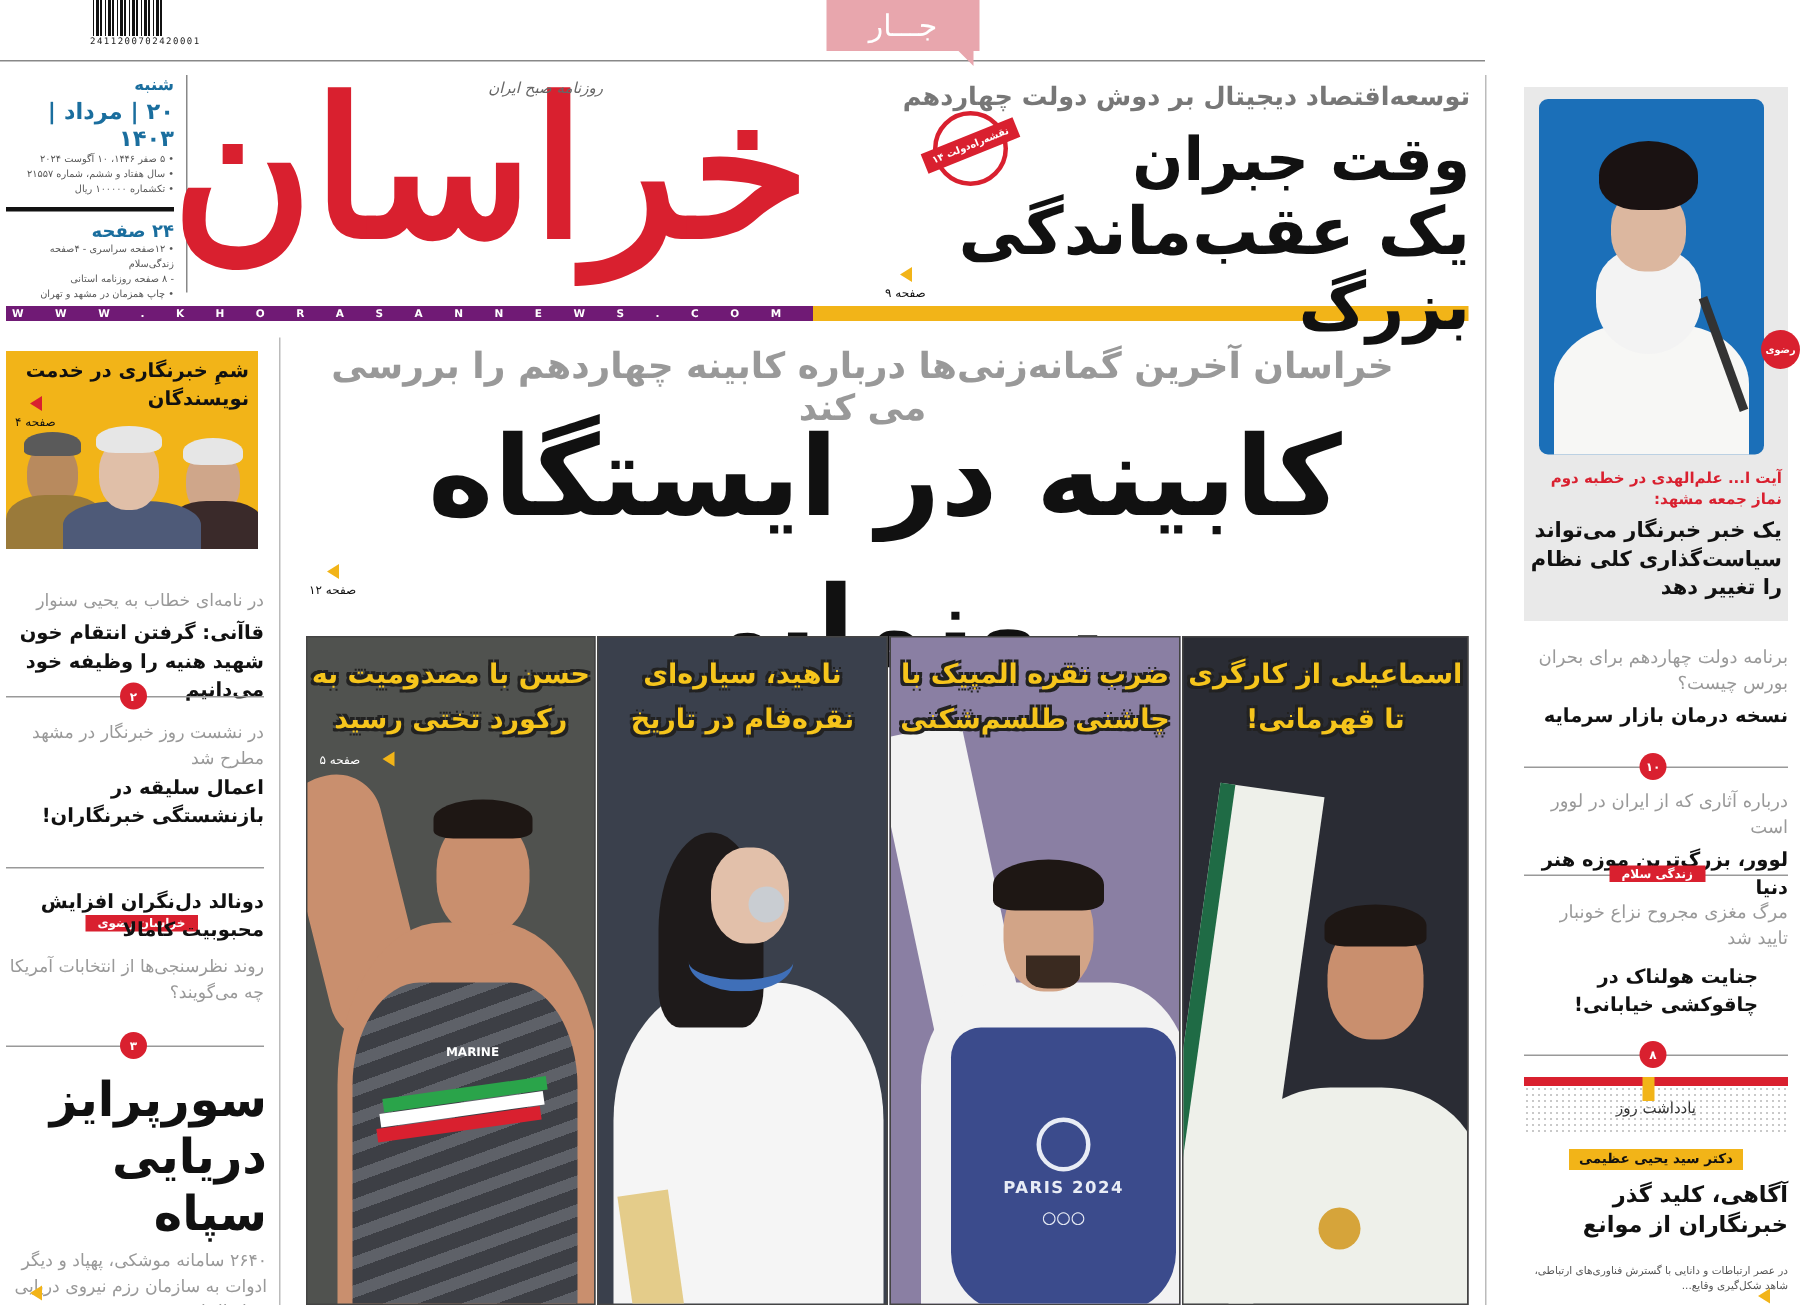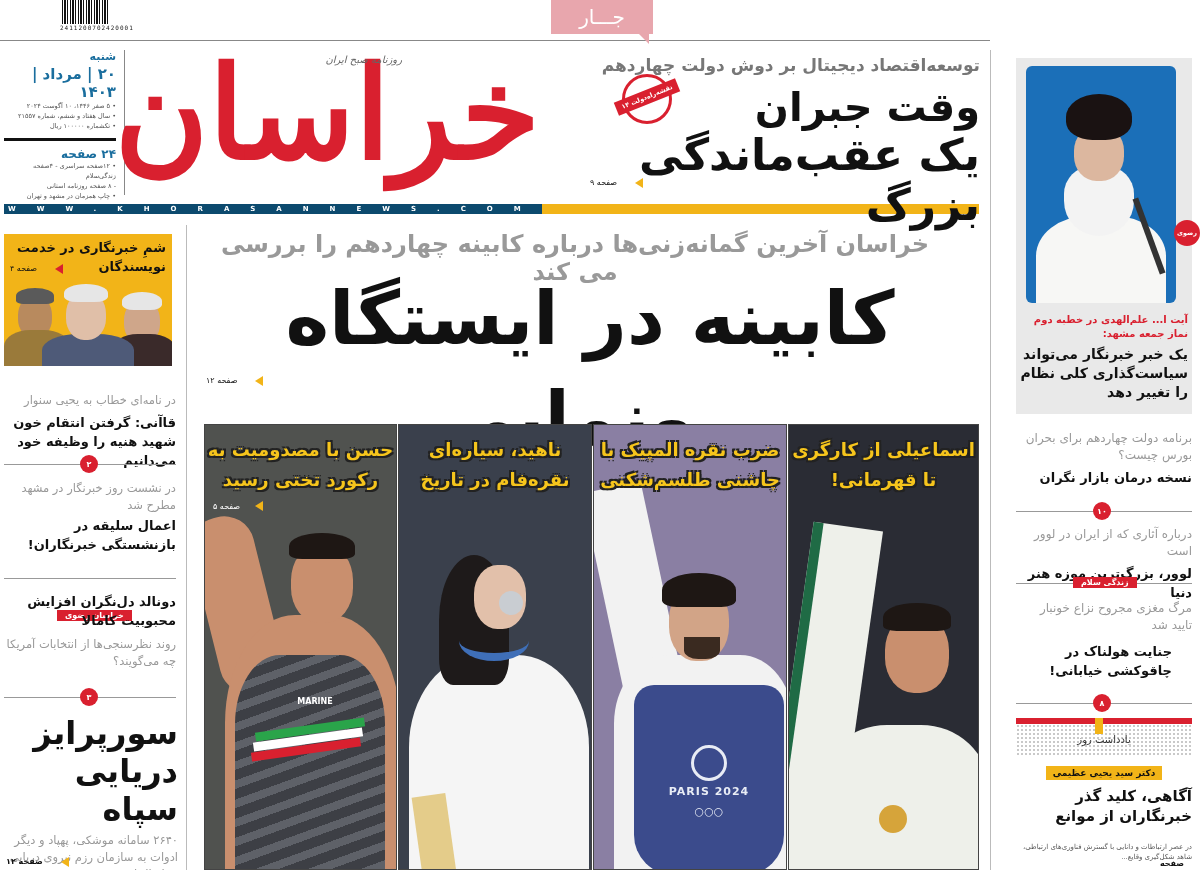--- a/index.html
+++ b/index.html
@@ -27,32 +27,32 @@
   .date-sep { height: 3px; background: #111; margin: 7px 0 6px; }
   .pages { color: #1a6e9e; font-size: 12px; font-weight: bold; }
   .vsep { left: 124px; top: 50px; width: 1px; height: 145px; background: #888; }
 
   
   .logo { left: 140px; top: 28px; width: 400px; height: 170px; color: #d9202f; font-family: "DejaVu Serif", serif;
     font-size: 128px; font-weight: bold; line-height: 170px; text-align: center; letter-spacing: -6px; }
   .logo-sub { left: 322px; top: 54px; width: 80px; font-size: 10px; color: #666; font-style: italic; }
 
   
-  .url-bar { left: 4px; top: 204px; width: 538px; height: 10px; background: #0c4a6e; color: #fff;
+  .url-bar { left: 4px; top: 204px; width: 538px; height: 10px; background: #701a75; color: #fff;
     font-size: 7px; font-weight: bold; letter-spacing: 21px; line-height: 10px; padding-left: 4px; white-space: nowrap; overflow: hidden; }
   .url-yellow { left: 542px; top: 204px; width: 437px; height: 10px; background: #f2b418; }
 
   
   .top-kicker { left: 600px; top: 55px; width: 380px; font-size: 17px; color: #777; font-weight: bold; }
   .top-head1 { left: 600px; top: 84px; width: 380px; font-size: 40px; font-weight: bold; line-height: 46px; }
   .top-head2 { left: 580px; top: 130px; width: 400px; font-size: 44px; font-weight: bold; line-height: 50px; }
   .stamp { left: 622px; top: 74px; width: 50px; height: 50px; border-radius: 50%; border: 3px solid #d9202f; }
   .stamp-band { left: 614px; top: 90px; width: 66px; height: 14px; background: #d9202f; color: #fff; font-size: 6.5px;
     transform: rotate(-22deg); display: flex; align-items: center; justify-content: center; font-weight: bold; }
-  .page-ref { font-size: 8px; color: #111; display: flex; gap: 18px; direction: rtl; }
+  .page-ref { font-size: 8px; color: #111; display: flex; align-items: center; gap: 3px; direction: rtl; flex-direction: column; }
   .chev { display: inline-block; width: 0; height: 0; border-top: 5px solid transparent; border-bottom: 5px solid transparent; border-right: 8px solid #f2b418; }
   .top-ref { left: 590px; top: 178px; }
 
   
   .rcol-vsep { left: 990px; top: 50px; width: 1px; height: 820px; background: #bbb; }
   .feature-box { left: 1016px; top: 58px; width: 176px; height: 356px; background: #e9e9e9; }
   .feature-photo { left: 1026px; top: 66px; width: 150px; height: 237px; background: #1b6fb8; border-radius: 6px; overflow: hidden; }
   .turban { left: 40px; top: 28px; width: 66px; height: 46px; background: #1a1212; border-radius: 50% 50% 40% 40%; }
   .face { left: 48px; top: 60px; width: 50px; height: 55px; background: #dcb79f; border-radius: 45%; }
   .beard { left: 38px; top: 100px; width: 70px; height: 70px; background: #f3f3f3; border-radius: 40% 40% 50% 50%; }
@@ -148,21 +148,21 @@
   <div class="abs face"></div>
   <div class="abs turban"></div>
   <div class="abs mic"></div>
 </div>
 <div class="abs razavi-badge">رضوی</div>
 <div class="abs feature-kicker rtl">آیت ا... علم‌الهدی در خطبه دوم نماز جمعه مشهد:</div>
 <div class="abs feature-head rtl">یک خبر خبرنگار می‌تواند سیاست‌گذاری کلی نظام را تغییر دهد</div>
 
 <div class="abs rtl" style="left:1016px; top:430px; width:176px;">
   <div class="rnews-kicker">برنامه دولت چهاردهم برای بحران بورس چیست؟</div>
-  <div class="rnews-head" style="margin-top:4px;">نسخه درمان بازار نگران</div>
+  <div class="rnews-head" style="margin-top:4px;">نسخه درمان بازار سرمایه</div>
 </div>
 <div class="abs hr" style="left:1016px; top:511px; width:176px;"></div>
 <div class="abs num-badge" style="left:1093px; top:502px;">۱۰</div>
 
 <div class="abs rtl" style="left:1008px; top:526px; width:184px;">
   <div class="rnews-kicker">درباره آثاری که از ایران در لوور است</div>
   <div class="rnews-head" style="margin-top:4px;">لوور، بزرگ‌ترین موزه هنر دنیا</div>
 </div>
 <div class="abs hr" style="left:1016px; top:583px; width:176px;"></div>
 <div class="abs sec-tag rtl" style="left:1073px; top:577px;">زندگی سلام</div>

